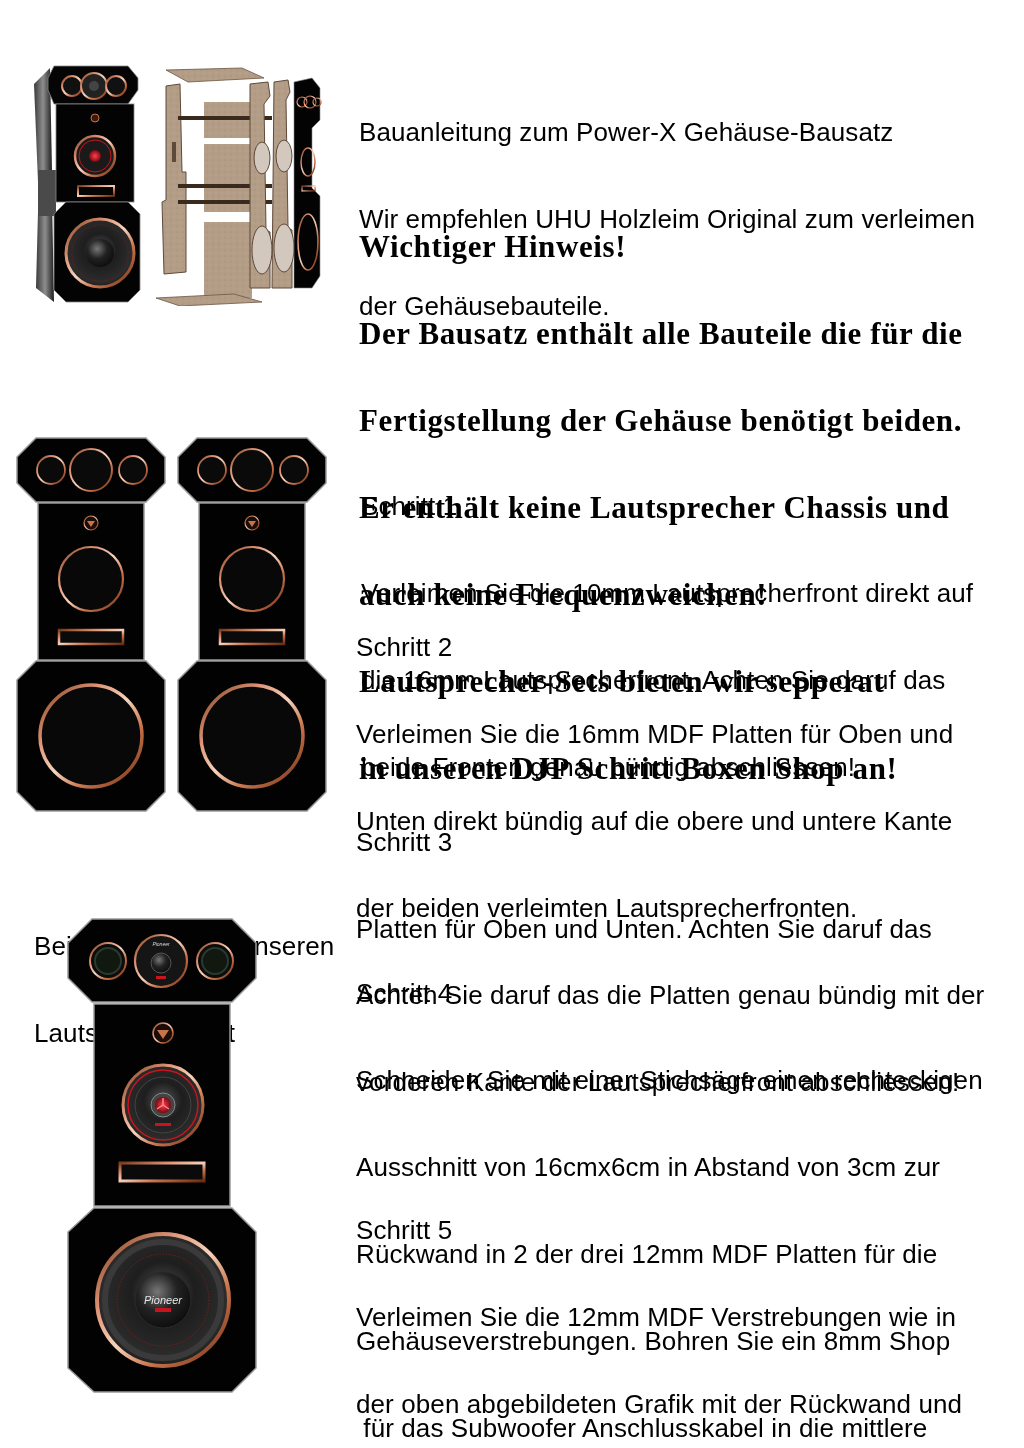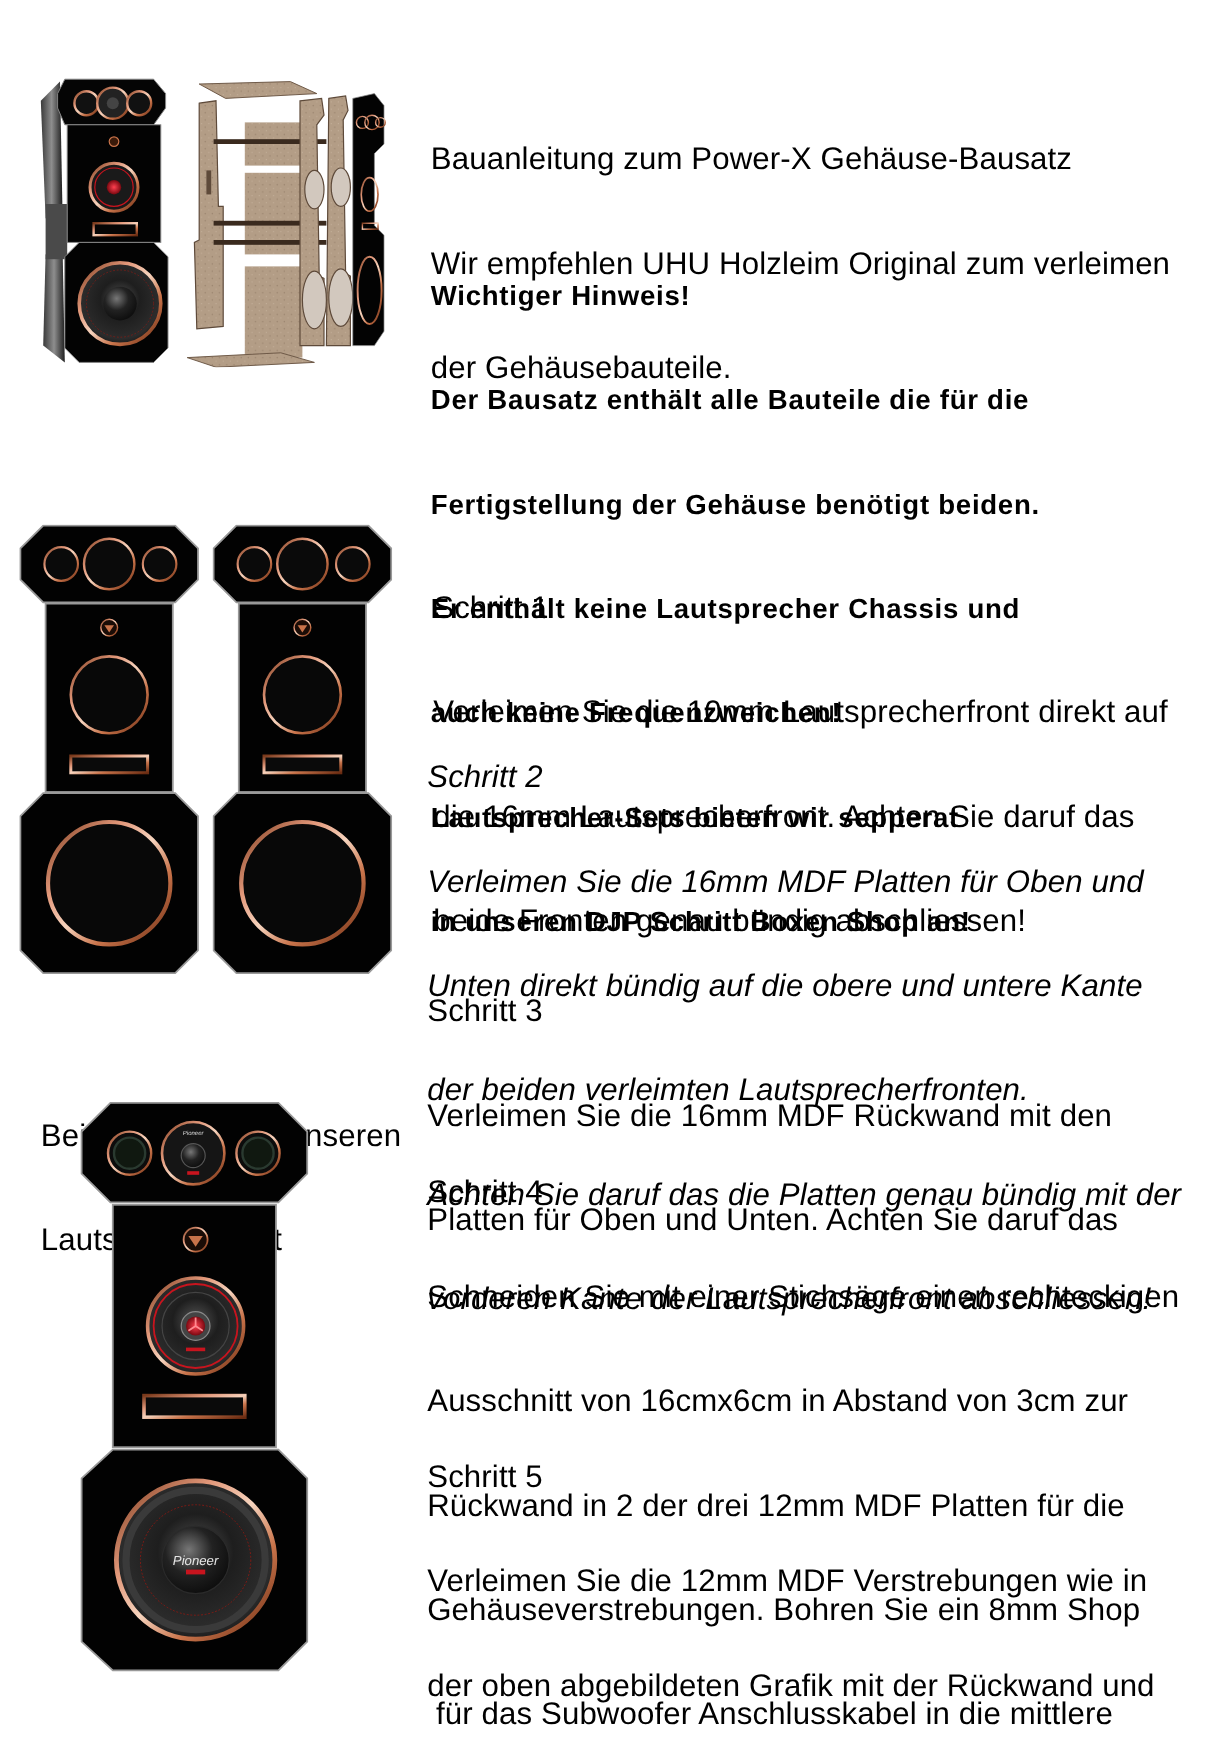--- a/index.html
+++ b/index.html
@@ -1,19 +1,19 @@
 <!DOCTYPE html>
 <html><head>
 <meta charset="utf-8">
 <style>
   html, body { margin: 0; padding: 0; background: #ffffff; }
   body { width: 1024px; height: 1448px; position: relative; overflow: hidden;
          font-family: "Liberation Sans", sans-serif; color: #000; }
   .txt { position: absolute; font-size: 26px; line-height: 29px; white-space: pre; letter-spacing: 0.1px; }
-  .bold { font-weight: bold; font-size: 23px; line-height: 29px; letter-spacing: 0.6px; }
+  .bold { font-weight: bold; font-size: 31px; line-height: 29px; letter-spacing: 0.6px; font-family: Liberation Serif, serif; }
   .abs { position: absolute; }
   svg { display: block; }
 </style>
 </head>
 <body>
 
 <svg width="0" height="0" style="position:absolute">
   <defs>
     <linearGradient id="copperG" x1="0" y1="0" x2="1" y2="1">
       <stop offset="0" stop-color="#7a3a1c"></stop>
@@ -200,32 +200,31 @@
   </svg>
 </div>
 
 <div class="txt" style="left:361px;top:434px;">
   <div>Schritt 1</div>
   <div>Verleimen Sie die 10mm Lautsprecherfront direkt auf</div>
   <div>die 16mm Lautsprecherfront. Achten Sie daruf das</div>
   <div>beide Fronten genau bündig abschliessen!</div>
 </div>
 
-<div class="txt" style="left:356px;top:575px;font-style:italic;">
+<div class="txt" style="left:356px;top:575px;">
   <div>Schritt 2</div>
   <div>Verleimen Sie die 16mm MDF Platten für Oben und</div>
   <div>Unten direkt bündig auf die obere und untere Kante</div>
   <div>der beiden verleimten Lautsprecherfronten.</div>
   <div>Achten Sie daruf das die Platten genau bündig mit der</div>
   <div>vorderen Kante der Lautsprecherfront abschliessen!</div>
 </div>
 
 <div class="txt" style="left:356px;top:770px;">
   <div>Schritt 3</div>
-  <div>Verleimen Sie die 16mm MDF Rückwand mit den</div>
   <div>Platten für Oben und Unten. Achten Sie daruf das</div>
 </div>
 
 <div class="txt" style="left:356px;top:921px;">
   <div>Schritt 4</div>
   <div>Schneiden Sie mit einer Stichsäge einen rechteckigen</div>
   <div>Ausschnitt von 16cmx6cm in Abstand von 3cm zur</div>
   <div>Rückwand in 2 der drei 12mm MDF Platten für die</div>
   <div>Gehäuseverstrebungen. Bohren Sie ein 8mm Shop</div>
   <div> für das Subwoofer Anschlusskabel in die mittlere</div>

